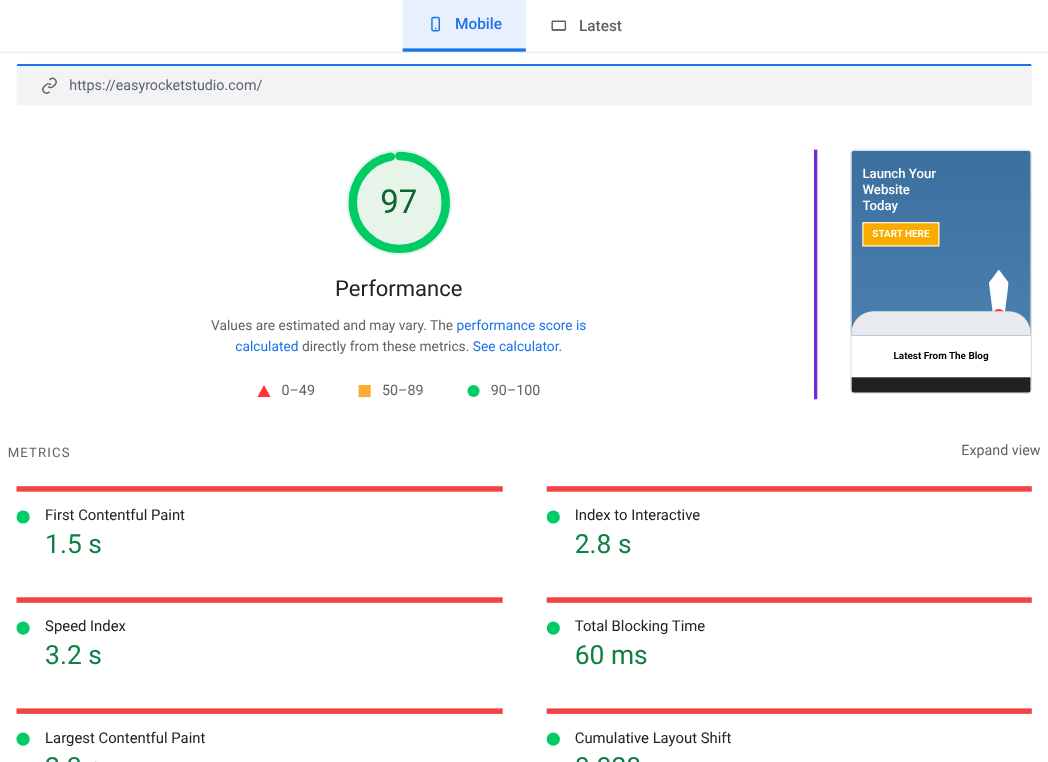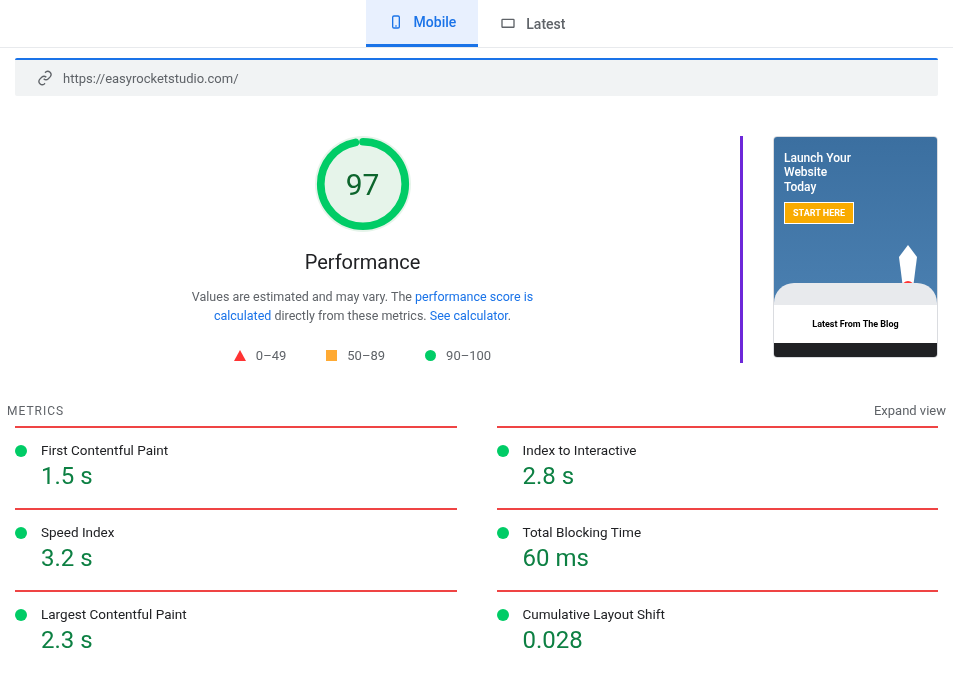--- a/index.html
+++ b/index.html
@@ -44,21 +44,21 @@
   .pv-rocket::after{content:''; position:absolute; bottom:-8px; left:3px; width:12px; height:12px; background:#f33; border-radius:50%;}
   .pv-clouds { position:absolute; bottom:0; left:0; right:0; height:22px; background:#e8eaed; border-radius: 20px 20px 0 0;}
   .pv-blog { text-align: center; font-size: 9px; font-weight: 700; padding: 14px 4px; color:#000;}
   .pv-foot { height: 14px; background: #202124; }
   
   .metrics-head { display: flex; justify-content: space-between; align-items: flex-end; padding: 0 7px; margin-top: 20px; }
   .metrics-title { font-size: 12px; letter-spacing: 1px; color: #5f6368; }
   .expand { font-size: 13px; color: #5f6368; cursor: pointer; }
   
   .metrics-grid { display: grid; grid-template-columns: 1fr 1fr; gap: 0 40px; padding: 8px 15px 0 15px; }
-  .metric { border-top: 2px solid #ef4444; padding: 14px 0 18px 0; display: flex; gap: 14px; }
+  .metric { border-top: 5px solid #ef4444; padding: 14px 0 18px 0; display: flex; gap: 14px; margin-top: 16px; }
   .metric .dot { width: 12px; height: 12px; background: #0c6; border-radius: 50%; margin-top: 3px; flex-shrink:0;}
   .metric-body { }
   .metric-name { font-size: 13.5px; color: #202124; }
   .metric-val { font-size: 24px; color: #0d8043; margin-top: 4px; font-weight: 400;}
 </style>
 </head>
 <body>
 
 <div class="tab-bar">
   <div class="tab active">

